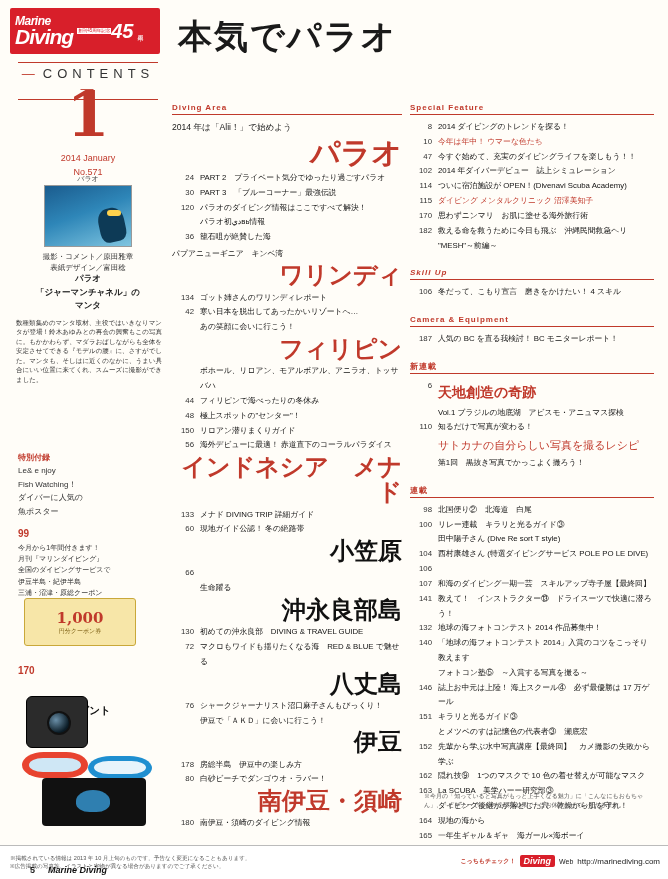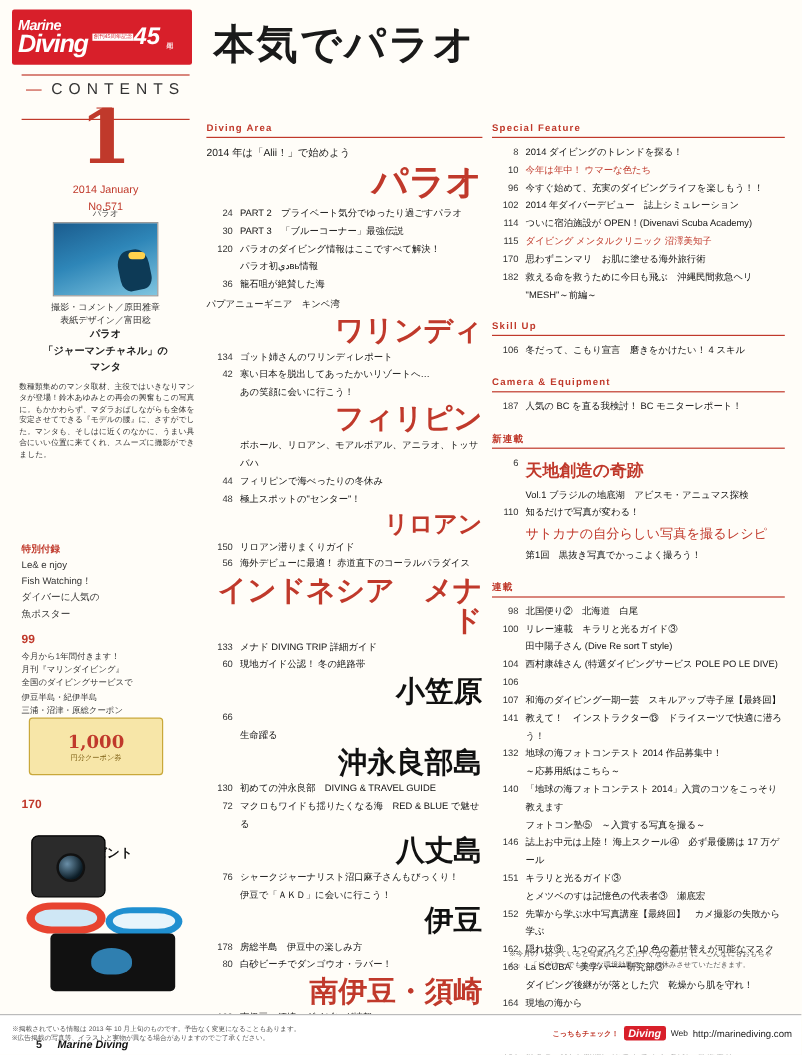--- a/index.html
+++ b/index.html
@@ -326,21 +326,20 @@
       </div>
     <div class="line">
         <span class="pg">44</span>
         <span class="tx">フィリピンで海べったりの冬休み</span>
       </div>
     <div class="line">
         <span class="pg">48</span>
         <span class="tx">極上スポットの"センター"！</span>
       </div>
 
-    <div class="feature-title sm">リロアン</div>
     <div class="line">
         <span class="pg">150</span>
         <span class="tx">リロアン潜りまくりガイド</span>
       </div>
     <div class="line">
         <span class="pg">56</span>
         <span class="tx">海外デビューに最適！ 赤道直下のコーラルパラダイス</span>
       </div>
 
     <div class="feature-title mid">インドネシア　メナド</div>
@@ -406,21 +405,21 @@
     </div>
     <div class="line">
         <span class="pg">8</span>
         <span class="tx">2014 ダイビングのトレンドを探る！</span>
       </div>
     <div class="line">
         <span class="pg">10</span>
         <span class="tx red">今年は年中！ ウマーな色たち</span>
       </div>
     <div class="line">
-        <span class="pg">96</span>
+        <span class="pg">47</span>
         <span class="tx">今すぐ始めて、充実のダイビングライフを楽しもう！！</span>
       </div>
     <div class="line">
         <span class="pg">102</span>
         <span class="tx">2014 年ダイバーデビュー　誌上シミュレーション</span>
       </div>
     <div class="line">
         <span class="pg">114</span>
         <span class="tx">ついに宿泊施設が OPEN！(Divenavi Scuba Academy)</span>
       </div>
@@ -434,21 +433,21 @@
       </div>
     <div class="line">
         <span class="pg">182</span>
         <span class="tx">救える命を救うために今日も飛ぶ　沖縄民間救急ヘリ</span>
       </div>
     <div class="line">
         <span class="pg"></span>
         <span class="tx">"MESH"～前編～</span>
       </div>
 
-    <div class="sec-head-wrap" style="margin-top:8px;">
+    <div class="sec-head-wrap" style="margin-top:8px;font-style:italic;">
       <span class="sec-head">Skill Up</span>
     </div>
     <div class="line">
         <span class="pg">106</span>
         <span class="tx">冬だって、こもり宣言　磨きをかけたい！ 4 スキル</span>
       </div>
 
     <div class="sec-head-wrap" style="margin-top:8px;">
       <span class="sec-head">Camera &amp; Equipment</span>
     </div>
@@ -508,24 +507,20 @@
           <span class="pg">107</span>
           <span class="tx">和海のダイビング一期一芸　スキルアップ寺子屋【最終回】</span>
         </div>
       <div class="line">
           <span class="pg">141</span>
           <span class="tx">教えて！　インストラクター⑬　ドライスーツで快適に潜ろう！</span>
         </div>
       <div class="line">
           <span class="pg">132</span>
           <span class="tx">地球の海フォトコンテスト 2014 作品募集中！</span>
-        </div>
-      <div class="line">
-          <span class="pg"></span>
-          <span class="tx">～応募用紙はこちら～</span>
         </div>
       <div class="line">
           <span class="pg">140</span>
           <span class="tx">「地球の海フォトコンテスト 2014」入賞のコツをこっそり教えます</span>
         </div>
       <div class="line">
           <span class="pg"></span>
           <span class="tx">フォトコン塾⑤　～入賞する写真を撮る～</span>
         </div>
       <div class="line">

